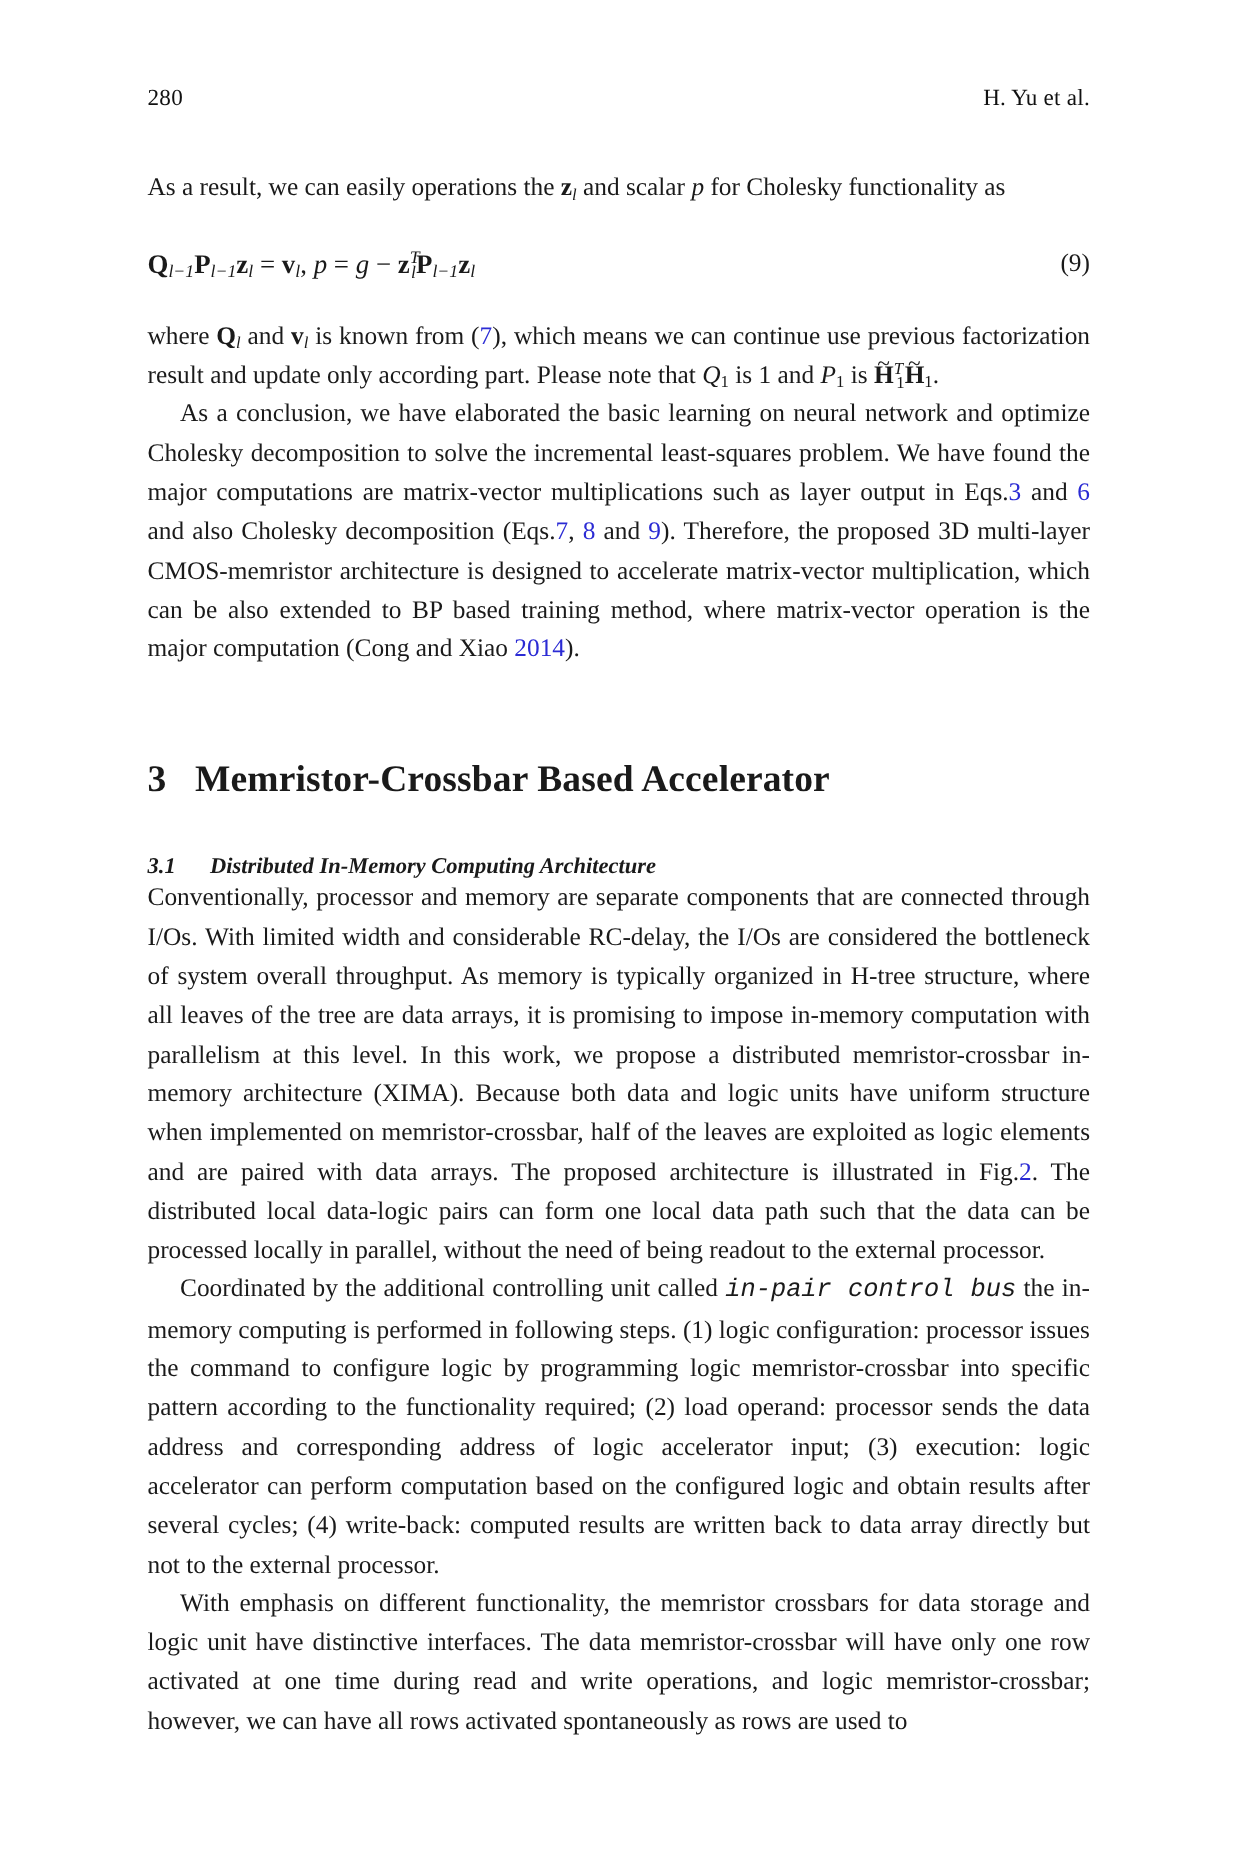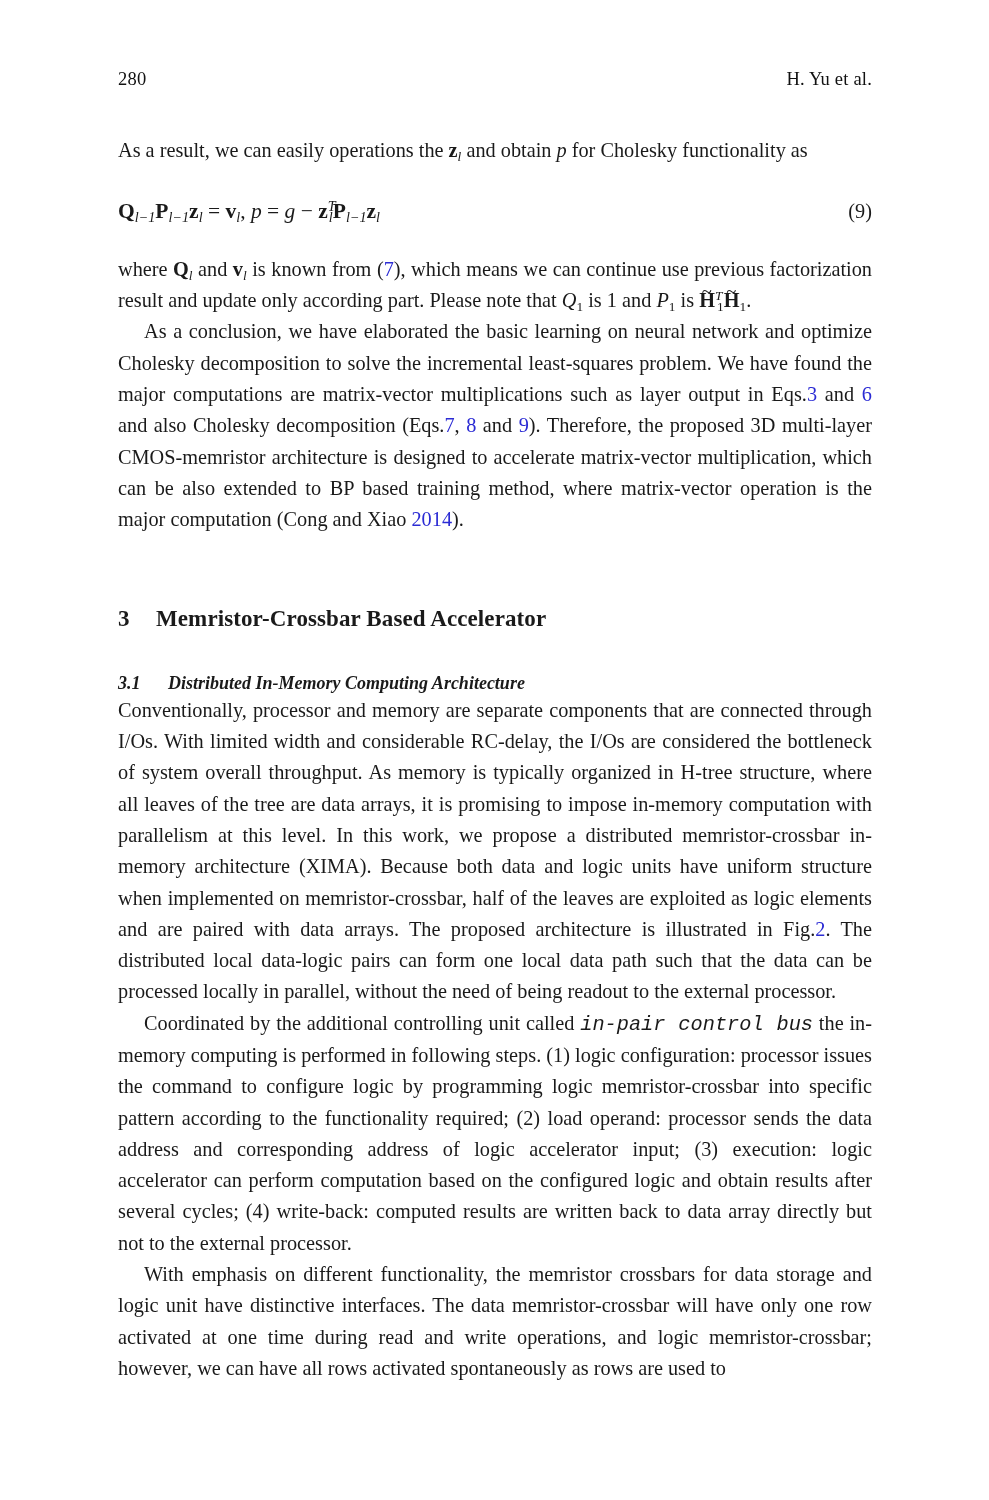--- a/index.html
+++ b/index.html
@@ -88,21 +88,21 @@
   .eqnum {
     position: absolute;
     right: 0;
     top: 0;
     font-size: 20.3px;
     line-height: 34px;
   }
 
   
   h2.sec {
-    font-size: 23px;
+    font-size: 30px;
     font-weight: bold;
     margin: 70px 0 0 0;
     line-height: 1.25;
     letter-spacing: .1px;
   }
   h2.sec .num { display: inline-block; min-width: 38px; }
   h3.subsec {
     font-size: 18px;
     font-weight: bold;
     font-style: italic;
@@ -118,21 +118,21 @@
 <body>
 
 <div class="page">
   <div class="content">
 
     <div class="runhead">
       <span class="folio">280</span>
       <span class="authors">H. Yu et al.</span>
     </div>
 
-    <p class="body"><span>As a result, we can easily operations the </span><span class="mb"><span>z</span></span><sub class="m">l</sub><span> and obtain </span><span class="m">p</span><span> for Cholesky functionality as</span></p>
+    <p class="body"><span>As a result, we can easily operations the </span><span class="mb"><span>z</span></span><sub class="m">l</sub><span> and scalar </span><span class="m">p</span><span> for Cholesky functionality as</span></p>
 
     <div class="eqrow">
       <div class="eq"><span class="mb">Q</span><sub class="m">l−1</sub><span class="mb">P</span><sub class="m">l−1</sub><span class="mb">z</span><sub class="m">l</sub><span> = </span><span class="mb">v</span><sub class="m">l</sub><span>, </span><span class="m">p</span><span> = </span><span class="m">g</span><span> − </span><span class="mb">z</span><sup class="m">T</sup><sub class="m" style="margin-left:-0.48em">l</sub><span class="mb">P</span><sub class="m">l−1</sub><span class="mb">z</span><sub class="m">l</sub></div>
       <div class="eqnum">(9)</div>
     </div>
 
     <p class="body"><span>where </span><span class="mb">Q</span><sub class="m">l</sub><span> and </span><span class="mb">v</span><sub class="m">l</sub><span> is known from (</span><span class="lnk">7</span><span>), which means we can continue use previous factorization result and update only according part. Please note that </span><span class="m">Q</span><sub>1</sub><span> is 1 and </span><span class="m">P</span><sub>1</sub><span> is </span><span class="mb tl"><span class="tilde">~</span><span>H</span></span><sup class="m">T</sup><sub style="margin-left:-0.40em">1</sub><span class="mb tl"><span class="tilde">~</span><span>H</span></span><sub>1</sub><span>.</span></p>
 
     <p class="body indent pgap"><span>As a conclusion, we have elaborated the basic learning on neural network and optimize Cholesky decomposition to solve the incremental least-squares problem. We have found the major computations are matrix-vector multiplications such as layer output in Eqs.</span><span class="lnk">3</span><span> and </span><span class="lnk">6</span><span> and also Cholesky decomposition (Eqs.</span><span class="lnk">7</span><span>, </span><span class="lnk">8</span><span> and </span><span class="lnk">9</span><span>). Therefore, the proposed 3D multi-layer CMOS-memristor architecture is designed to accelerate matrix-vector multiplication, which can be also extended to BP based training method, where matrix-vector operation is the major computation (Cong and Xiao </span><span class="lnk">2014</span><span>).</span></p>
 

